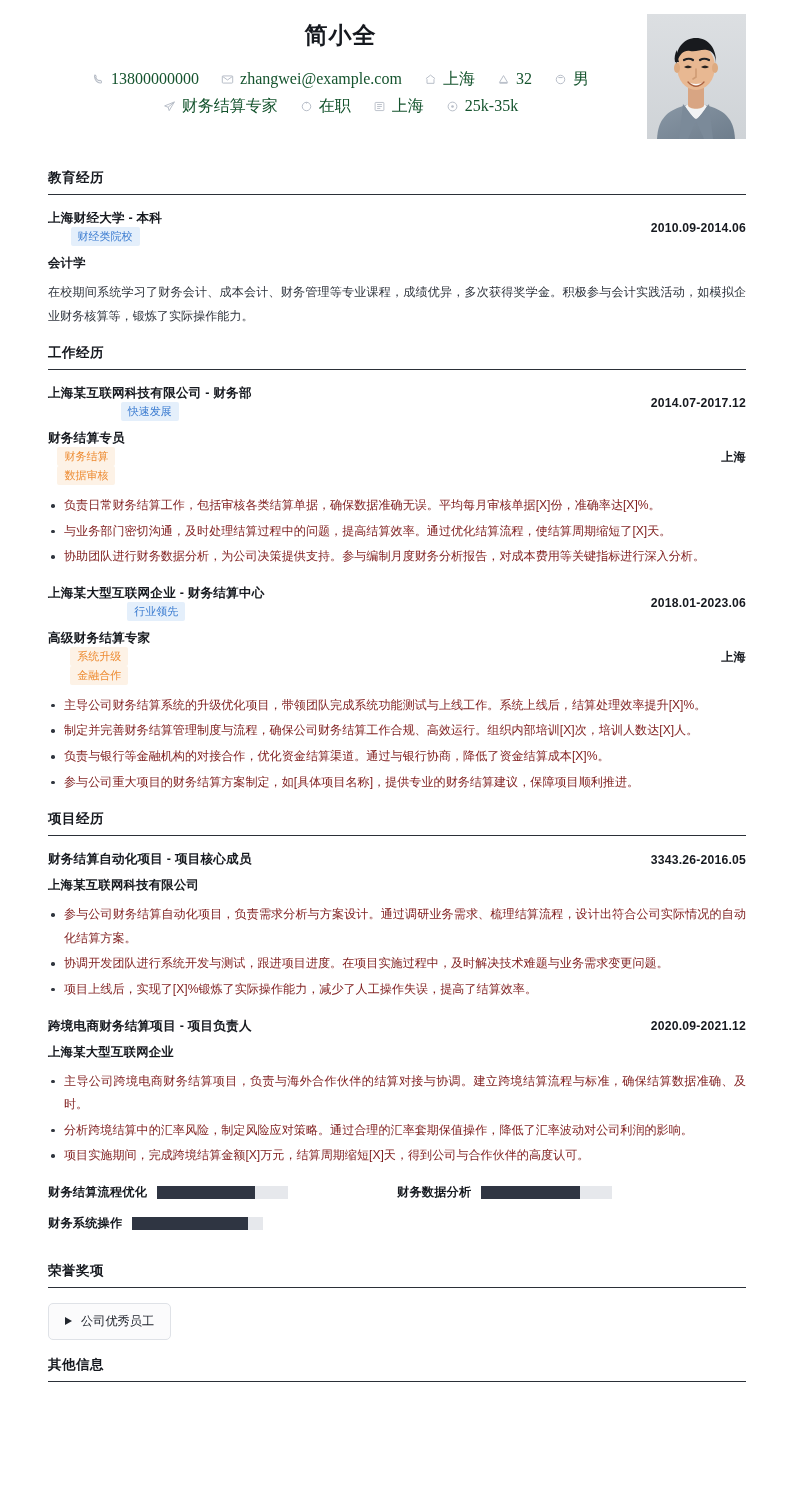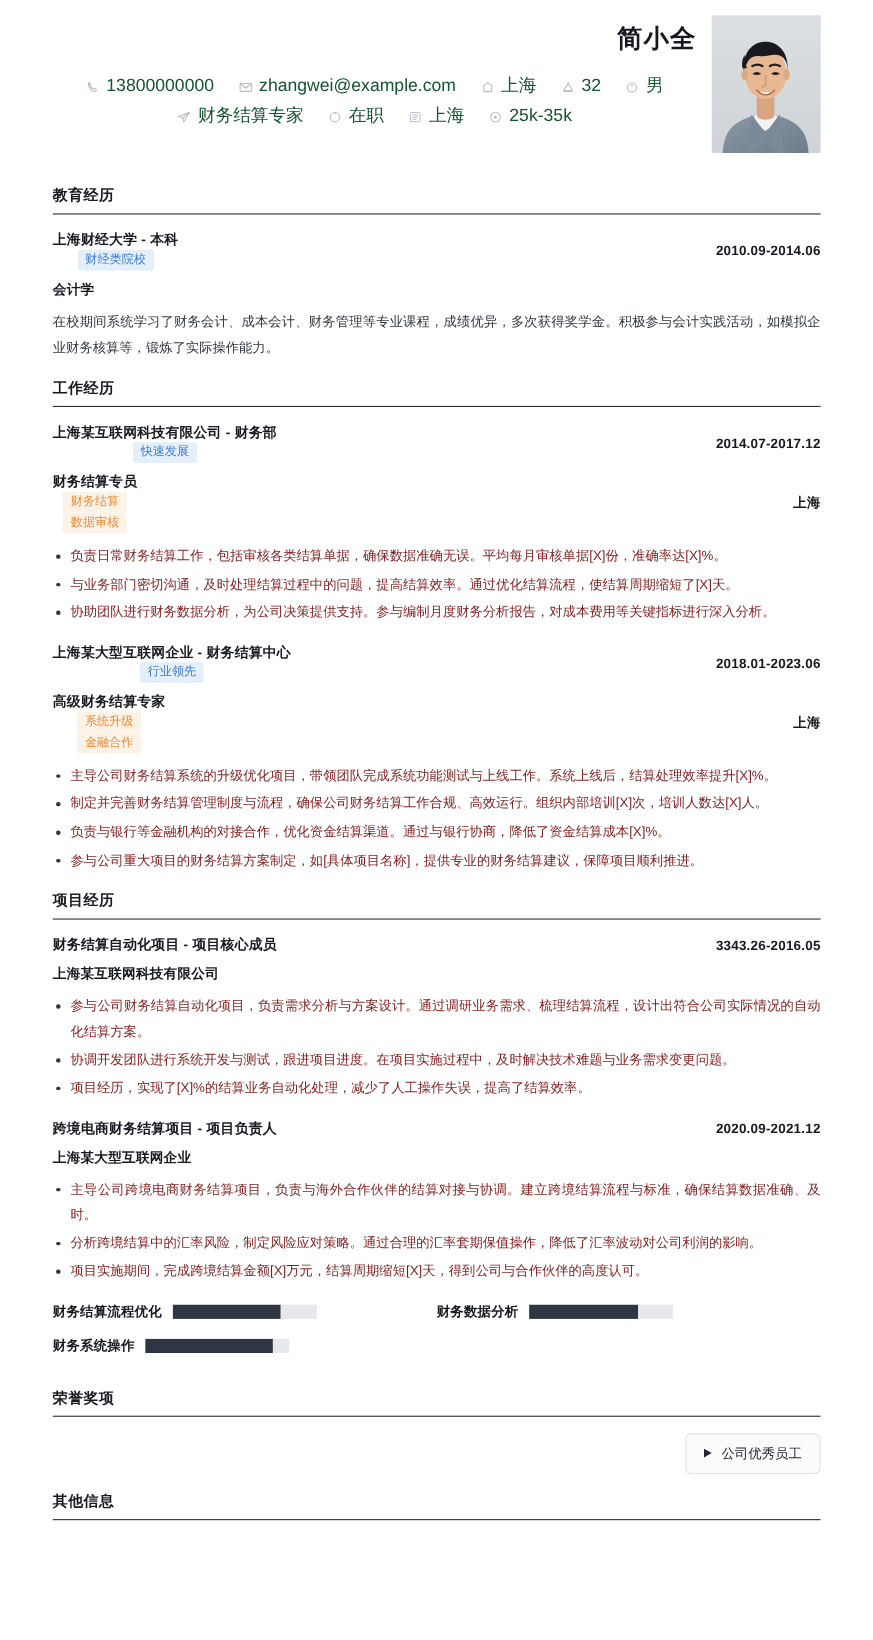--- a/index.html
+++ b/index.html
@@ -22,21 +22,22 @@
   .header {
     display: flex;
     align-items: flex-start;
     padding-top: 14px;
     padding-bottom: 14px;
     min-height: 140px;
   }
   .header-main {
     flex: 1 1 auto;
     padding-top: 6px;
-    text-align: right;
+    text-align: center;
+    font-family: Liberation Serif, serif;
   }
   .full-name {
     font-size: 23px;
     font-weight: 700;
     letter-spacing: 1px;
     color: #16191f;
     margin-bottom: 20px;
   }
   .contact-row {
     display: flex;
@@ -200,21 +201,21 @@
     position: relative;
     overflow: hidden;
   }
   .skill-fill {
     position: absolute;
     left: 0; top: 0; bottom: 0;
     background: #2f3542;
   }
 
   
-  .honor-list { display: flex; flex-wrap: wrap; gap: 10px; justify-content: flex-end; }
+  .honor-list { display: flex; flex-wrap: wrap; gap: 10px; }
   .honor-chip {
     display: inline-flex;
     align-items: center;
     gap: 9px;
     border: 1px solid #dfe2e7;
     border-radius: 5px;
     background: #fbfbfc;
     padding: 9px 16px;
     font-size: 12.2px;
     color: #22262e;
@@ -457,21 +458,21 @@
       <div class="entry-line">
         <div class="entry-left">
           <span class="entry-title">财务结算自动化项目 - 项目核心成员</span>
         </div>
         <span class="entry-right">3343.26-2016.05</span>
       </div>
       <div class="sub-line">上海某互联网科技有限公司</div>
       <ul class="bullets">
         <li>参与公司财务结算自动化项目，负责需求分析与方案设计。通过调研业务需求、梳理结算流程，设计出符合公司实际情况的自动化结算方案。</li>
         <li>协调开发团队进行系统开发与测试，跟进项目进度。在项目实施过程中，及时解决技术难题与业务需求变更问题。</li>
-        <li>项目经历，实现了[X]%的结算业务自动化处理，减少了人工操作失误，提高了结算效率。</li>
+        <li>项目上线后，实现了[X]%锻炼了实际操作能力，减少了人工操作失误，提高了结算效率。</li>
       </ul>
     </div>
 
     <div class="entry">
       <div class="entry-line">
         <div class="entry-left">
           <span class="entry-title">跨境电商财务结算项目 - 项目负责人</span>
         </div>
         <span class="entry-right">2020.09-2021.12</span>
       </div>

